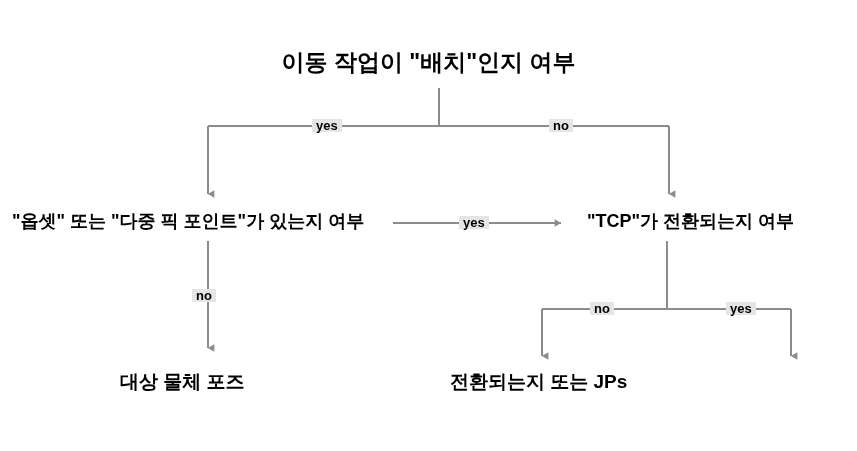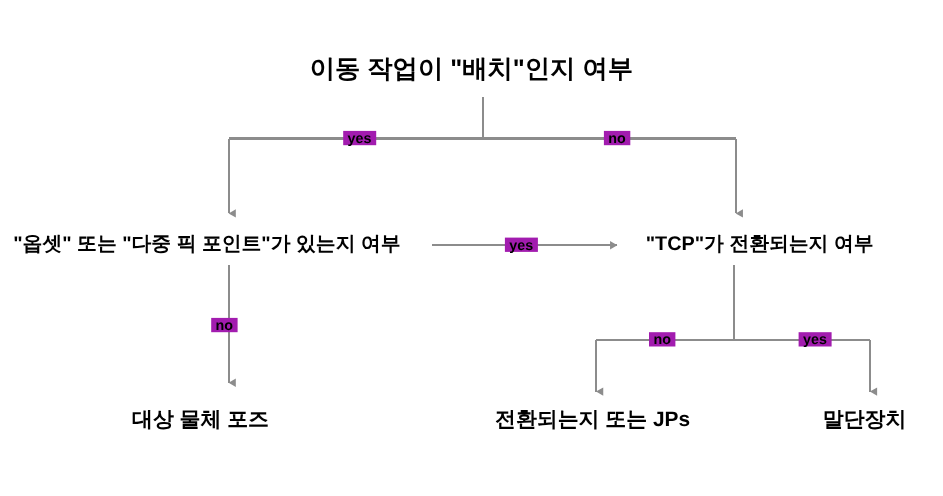--- a/index.html
+++ b/index.html
@@ -61,21 +61,21 @@
     left: 450px;
   }
   .leaf-tool {
     left: 748px;
   }
   .edge-label {
     position: absolute;
     font-size: 13px;
     font-weight: bold;
     color: #000000;
-    background: #a21caf;
+    background: #e5e5e5;
     padding: 0 4px;
     white-space: nowrap;
     line-height: 1;
   }
   .lbl-yes-top   { left: 312px; top: 119px; }
   .lbl-no-top    { left: 549px; top: 119px; }
   .lbl-yes-mid   { left: 459px; top: 216px; }
   .lbl-no-left   { left: 192px; top: 289px; }
   .lbl-no-right  { left: 590px; top: 302px; }
   .lbl-yes-right { left: 726px; top: 302px; }
@@ -121,21 +121,20 @@
   <div class="node node-root">이동 작업이 "배치"인지 여부</div>
 
   <div class="node node-decision node-offset">"옵셋" 또는 "다중 픽 포인트"가 있는지 여부</div>
 
   <div class="node node-decision node-tcp">"TCP"가 전환되는지 여부</div>
 
   <div class="node node-leaf leaf-pose">대상 물체 포즈</div>
 
   <div class="node node-leaf leaf-jps">전환되는지 또는 JPs</div>
 
-  <div class="node node-leaf leaf-tool">말단장치</div>
 
   <div class="edge-label lbl-yes-top">yes</div>
   <div class="edge-label lbl-no-top">no</div>
   <div class="edge-label lbl-yes-mid">yes</div>
   <div class="edge-label lbl-no-left">no</div>
   <div class="edge-label lbl-no-right">no</div>
   <div class="edge-label lbl-yes-right">yes</div>
 
 </div>
 

